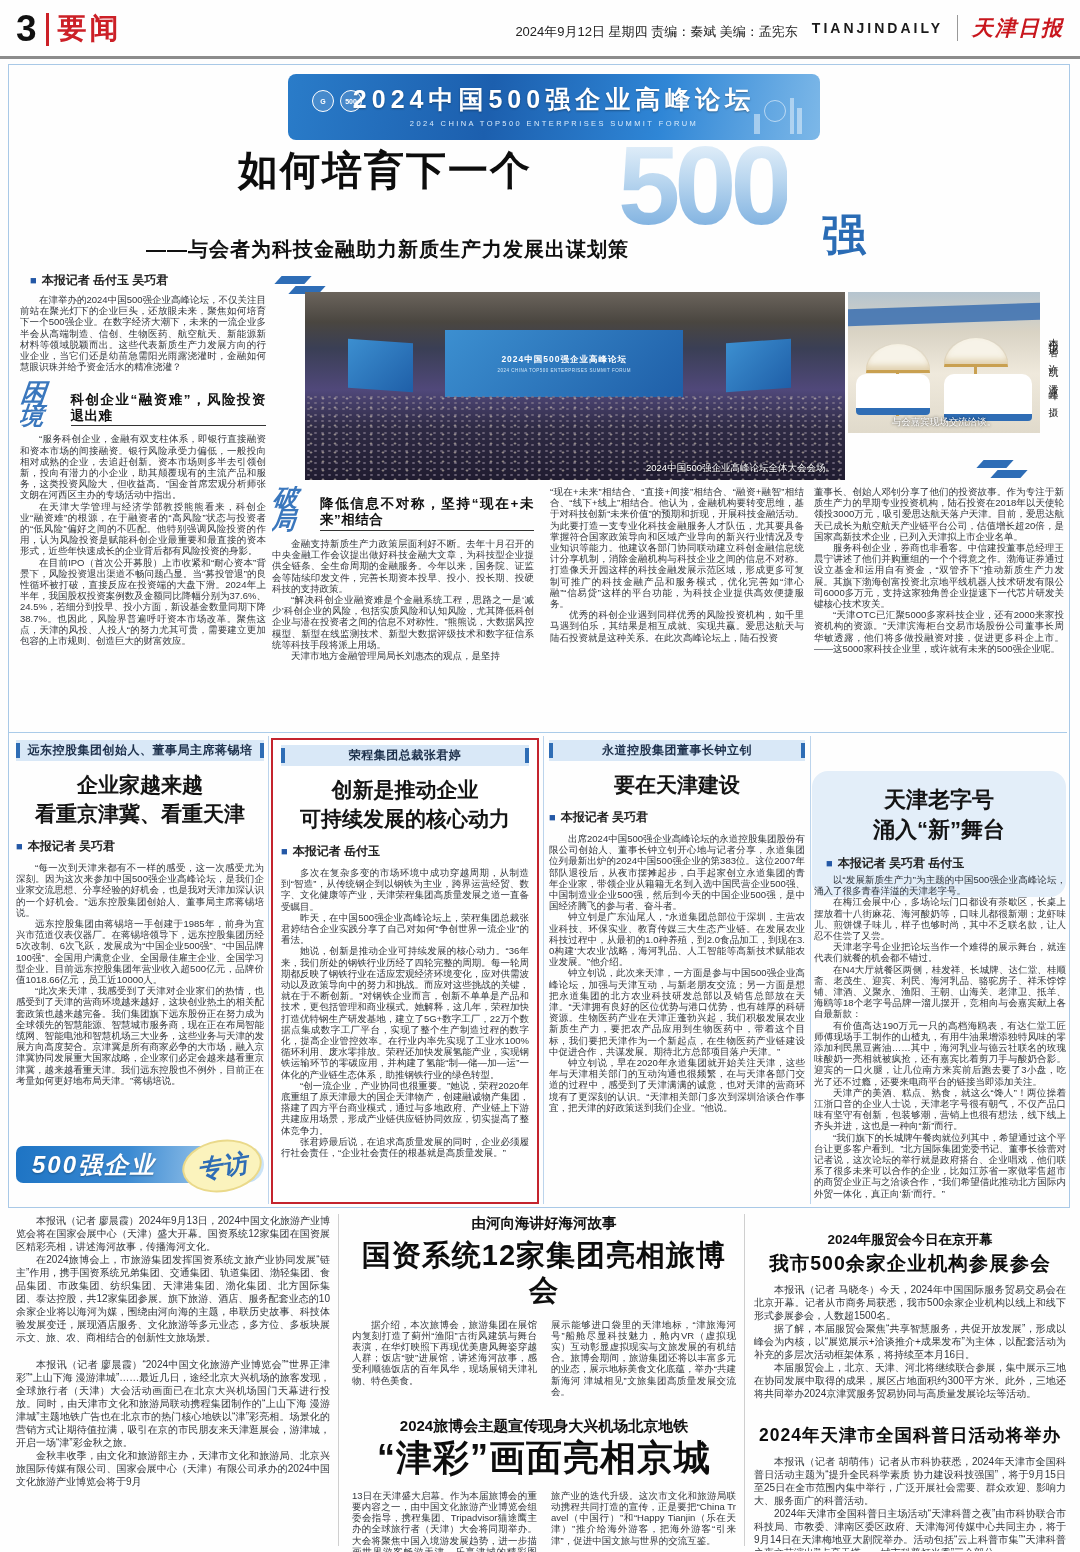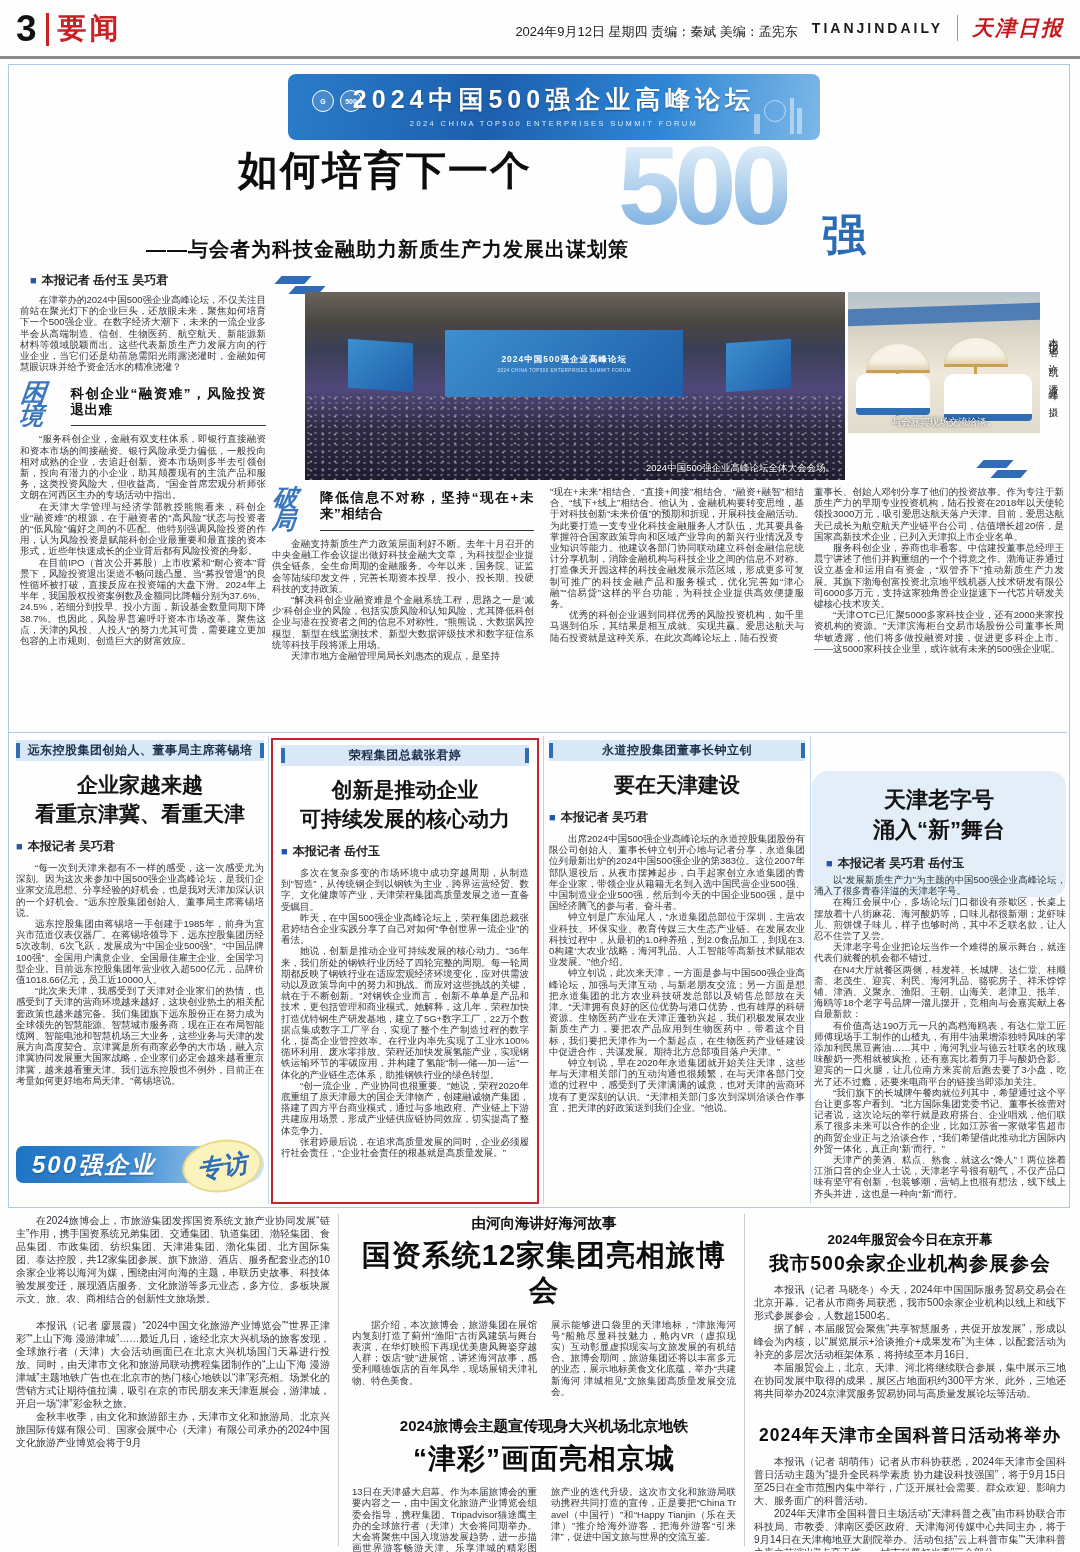--- a/index.html
+++ b/index.html
@@ -40,21 +40,21 @@
   .byline{font-size:12px;font-weight:bold;color:#222;}
   .byline .sq{color:#2458a6;margin-right:5px;font-size:11px;}
   
   .bodytext{font-size:9.5px;line-height:1.18;color:#31353b;text-align:justify;
     word-break:break-all;overflow:hidden;}
   .bodytext p{margin:0;text-indent:2em;}
   .sec-hd{display:flex;align-items:flex-end;gap:7px;margin:9px 0 7px 0;}
   .sec-label{font-size:25px;font-weight:bold;font-style:italic;color:#3a77bd;
     transform:skewX(-6deg);line-height:.9;}
   .sec-title{font-size:13.5px;font-weight:bold;color:#111;border-bottom:1.5px solid #333;
-    padding-bottom:8px;letter-spacing:.5px;}
+    padding-bottom:2px;letter-spacing:.5px;}
   
   .photo-main{overflow:hidden;background:linear-gradient(180deg,#6b645c 0%,#4a4640 16%,#3a3f55 30%,#50487a 52%,#2f2b45 72%,#201c30 100%);}
   .screen{position:absolute;background:linear-gradient(135deg,#3c8fd0,#1f5fa8);
     display:flex;flex-direction:column;align-items:center;justify-content:center;color:#fff;}
   .screen-t{font-size:8.5px;font-weight:bold;letter-spacing:1px;}
   .screen-s{font-size:4.5px;color:#cfe6f8;letter-spacing:.5px;margin-top:2px;}
   .crowd{position:absolute;left:0;right:0;bottom:0;height:46%;
     background-image:radial-gradient(rgba(226,214,196,.55) 1px,transparent 1.7px),
       radial-gradient(rgba(130,120,140,.7) 1px,transparent 1.6px);
     background-size:12px 9px,7px 6px;}
@@ -273,53 +273,54 @@
     <div class="byline iv-byline">
       <span class="sq">■</span><span>本报记者 吴巧君 岳付玉</span>
     </div>
   </div>
   <div class="abs bodytext" style="left:814px;top:874px;width:252px;height:328px;">
     <p>以“发展新质生产力”为主题的中国500强企业高峰论坛，涌入了很多青春洋溢的天津老字号。</p>
     <p>在梅江会展中心，多场论坛门口都设有茶歇区，长桌上摆放着十八街麻花、海河酸奶等，口味儿都很新潮；龙虾味儿、煎饼馃子味儿，样子也够时尚，其中不乏联名款，让人忍不住尝了又尝。</p>
     <p>天津老字号企业把论坛当作一个难得的展示舞台，就连代表们就餐的机会都不错过。</p>
     <p>在N4大厅就餐区两侧，桂发祥、长城牌、达仁堂、桂顺斋、老茂生、迎宾、利民、海河乳品、骆驼房子、祥禾饽饽铺、津酒、义聚永、渔阳、王朝、山海关、老津卫、抵羊、海鸥等18个老字号品牌一溜儿摆开，竞相向与会嘉宾献上各自最新款：</p>
     <p>有价值高达190万元一只的高档海鸥表，有达仁堂工匠师傅现场手工制作的山楂丸，有用牛油果增添独特风味的零添加利民黑豆酱油……其中，海河乳业与德云社联名的玫瑰味酸奶一亮相就被疯抢，还有嘉宾比着剪刀手与酸奶合影。迎宾的一口火腿，让几位南方来宾前后跑去要了3小盘，吃光了还不过瘾，还要来电商平台的链接当即添加关注。</p>
+    <p>天津产的美酒、糕点、熟食，就这么“馋人”！两位操着江浙口音的企业人士说，天津老字号很有朝气，不仅产品口味有坚守有创新，包装够潮，营销上也很有想法，线下线上齐头并进，这也是一种向“新”而行。</p>
     <p>“我们旗下的长城牌午餐肉就位列其中，希望通过这个平台让更多客户看到。”北方国际集团党委书记、董事长徐蕾对记者说，这次论坛的举行就是政府搭台、企业唱戏，他们联系了很多未来可以合作的企业，比如江苏省一家做零售超市的商贸企业正与之洽谈合作，“我们希望借此推动北方国际内外贸一体化，真正向‘新’而行。”</p>
-    <p>天津产的美酒、糕点、熟食，就这么“馋人”！两位操着江浙口音的企业人士说，天津老字号很有朝气，不仅产品口味有坚守有创新，包装够潮，营销上也很有想法，线下线上齐头并进，这也是一种向“新”而行。</p>
   </div>
 
   <div class="abs feature-band" style="left:16px;top:1146px;width:248px;height:37px;">
     <span class="feature-label">500强企业</span>
     <div class="feature-badge">
       <span>专访</span>
     </div>
   </div>
 
   <div class="abs gvline" style="left:338px;top:1214px;height:332px;"></div>
   <div class="abs gvline" style="left:744px;top:1214px;height:332px;"></div>
 
   <div class="abs bodytext" style="left:16px;top:1214px;width:314px;height:332px;font-size:10px;line-height:1.3;">
+    <p>本报讯（记者 廖晨霞）2024年9月13日，2024中国文化旅游产业博览会将在国家会展中心（天津）盛大开幕。国资系统12家集团在国资展区精彩亮相，讲述海河故事，传播海河文化。</p>
     <p>在2024旅博会上，市旅游集团发挥国资系统文旅产业协同发展“链主”作用，携手国资系统兄弟集团、交通集团、轨道集团、渤轻集团、食品集团、市政集团、纺织集团、天津港集团、渤化集团、北方国际集团、泰达控股，共12家集团参展。旗下旅游、酒店、服务配套业态的10余家企业将以海河为媒，围绕由河向海的主题，串联历史故事、科技体验发展变迁，展现酒店服务、文化旅游等多元业态，多方位、多板块展示文、旅、农、商相结合的创新性文旅场景。</p>
     <p style="margin-top:14px;">本报讯（记者 廖晨霞）“2024中国文化旅游产业博览会”“世界正津彩”“上山下海 漫游津城”……最近几日，途经北京大兴机场的旅客发现，全球旅行者（天津）大会活动画面已在北京大兴机场国门天幕进行投放。同时，由天津市文化和旅游局联动携程集团制作的“上山下海 漫游津城”主题地铁广告也在北京市的热门核心地铁以“津”彩亮相。场景化的营销方式让期待值拉满，吸引在京的市民朋友来天津逛展会，游津城，开启一场“津”彩金秋之旅。</p>
     <p>金秋丰收季，由文化和旅游部主办，天津市文化和旅游局、北京兴旅国际传媒有限公司、国家会展中心（天津）有限公司承办的2024中国文化旅游产业博览会将于9月</p>
   </div>
 
   <div class="abs" style="left:352px;top:1214px;width:384px;">
     <div class="bt-kicker" style="font-size:14.5px;">由河向海讲好海河故事</div>
     <div class="bt-head" style="font-size:29px;margin-top:5px;">国资系统12家集团亮相旅博会</div>
     <div class="twocol" style="margin-top:11px;">
       <div class="bodytext" style="height:80px;">
         <p style="text-indent:2em;">据介绍，本次旅博会，旅游集团在展馆内复刻打造了蓟州“渔阳”古街风建筑与舞台表演，在华灯映照下再现优美唐风舞姿穿越人群；饭店“驶”进展馆，讲述海河故事，感受利顺德饭店的百年风华，现场展销天津礼物、特色美食。</p>
       </div>
       <div class="bodytext" style="height:80px;">
         <p style="text-indent:0;">展示能够进口袋里的天津地标，“津旅海河号”船舱尽显科技魅力，舱内VR（虚拟现实）互动彰显虚拟现实与文旅发展的有机结合。旅博会期间，旅游集团还将以丰富多元的业态，展示地标美食文化底蕴，举办“共建新海河 津城相见”文旅集团高质量发展交流会。</p>
       </div>
     </div>
     <div class="bt-kicker" style="font-size:15px;margin-top:18px;">2024旅博会主题宣传现身大兴机场北京地铁</div>
-    <div class="bt-head" style="font-size:28px;margin-top:6px;">“津彩”画面亮相京城</div>
+    <div class="bt-head" style="font-size:36px;">“津彩”画面亮相京城</div>
     <div class="twocol" style="margin-top:11px;">
       <div class="bodytext" style="height:86px;">
         <p style="text-indent:0;">13日在天津盛大启幕。作为本届旅博会的重要内容之一，由中国文化旅游产业博览会组委会指导，携程集团、Tripadvisor猫途鹰主办的全球旅行者（天津）大会将同期举办。大会将聚焦中国入境游发展趋势，进一步描画世界游客畅游天津、乐享津城的精彩图景。</p>
       </div>
       <div class="bodytext" style="height:86px;">
         <p style="text-indent:0;">旅产业的迭代升级。这次市文化和旅游局联动携程共同打造的宣传，正是要把“China Travel（中国行）”和“Happy Tianjin（乐在天津）”推介给海外游客，把海外游客“引来津”，促进中国文旅与世界的交流互鉴。</p>
       </div>
     </div>
   </div>
 

